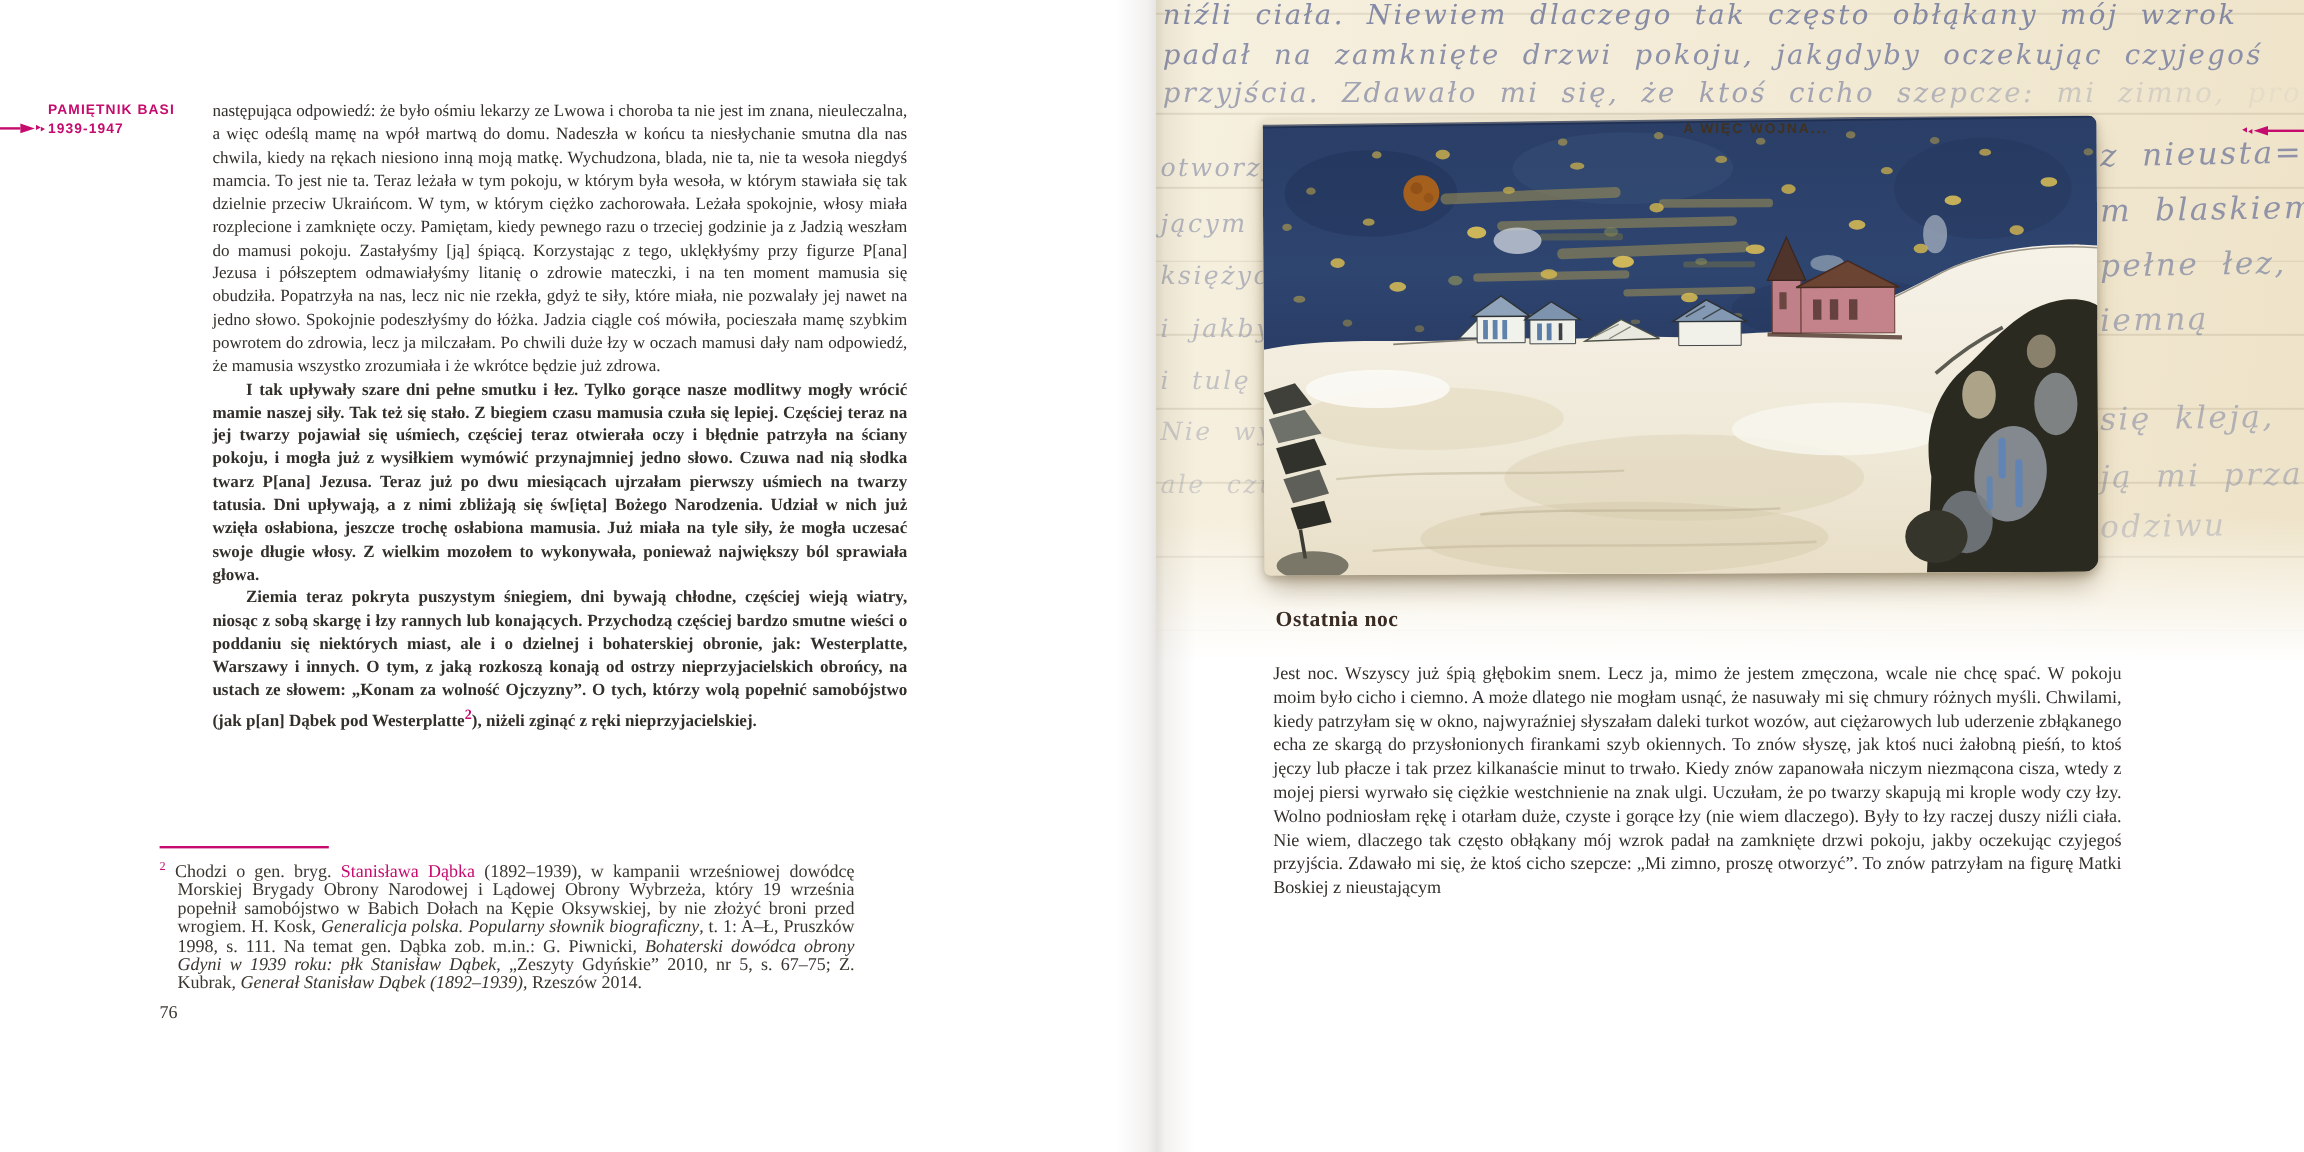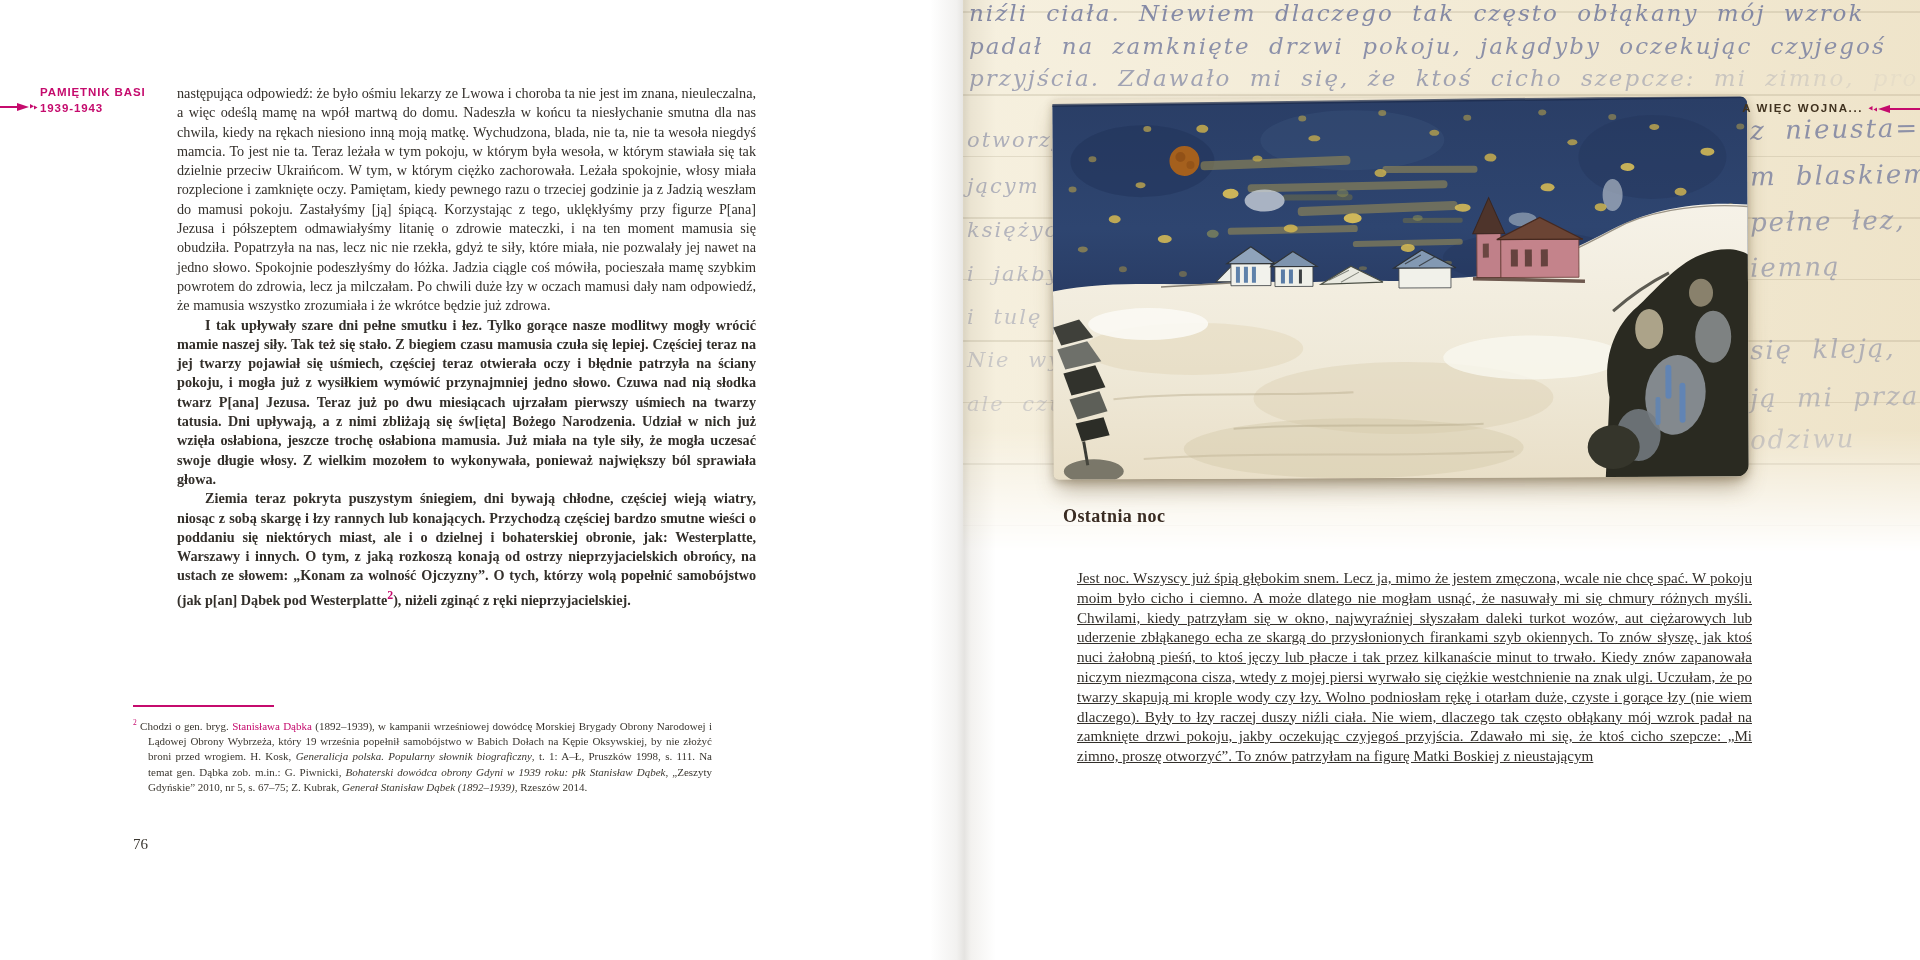--- a/index.html
+++ b/index.html
@@ -9,21 +9,21 @@
 
   
   .lh-arrow{position:absolute;left:0;top:101px;z-index:3;}
   .left-header{position:absolute;left:40px;top:84px;font-family:"Liberation Sans",sans-serif;
     font-weight:bold;font-size:11.5px;letter-spacing:.9px;color:#c50b6d;line-height:16px;z-index:3;}
   .left-body{position:absolute;left:133px;top:84px;width:579px;font-size:14.2px;line-height:19.3px;
     text-align:justify;color:#332f2a;margin-left:44px;}
   .left-body p{margin:0;}
   .left-body p.ind{text-indent:28px;font-weight:bold;}
   .footnote-rule{position:absolute;left:133px;top:705px;width:141px;height:2px;background:#c50b6d;}
-  .footnote{position:absolute;left:133px;top:715px;width:579px;font-size:11px;line-height:15.4px;
+  .footnote{position:absolute;left:133px;top:715px;width:579px;font-size:15px;line-height:15.4px;
     text-align:justify;color:#3a362f;}
   .footnote .fn-body{display:block;padding-left:15px;text-indent:-15px;}
   .footnote sup{font-size:.68em;}
   .pageno{position:absolute;top:836px;font-size:15px;color:#3b3731;}
   .pageno.left{left:133px;text-align:center;}
   .pageno.right{left:1063px;width:705px;text-align:right;z-index:7;}
 
   
   .spine{position:absolute;left:930px;top:0;width:66px;height:960px;z-index:6;pointer-events:none;
     background:linear-gradient(90deg,rgba(70,60,40,0) 0%,rgba(70,60,40,.07) 40%,rgba(70,60,40,.14) 52%,rgba(100,85,55,.08) 62%,rgba(70,60,40,0) 100%);}
@@ -53,44 +53,44 @@
   .rw4{top:252px;opacity:.55;} .rw5{top:334px;opacity:.5;} .rw6{top:382px;opacity:.42;}
   .rw7{top:424px;opacity:.34;}
 
   
   .painting{position:absolute;left:1053px;top:98px;width:695px;height:380px;z-index:5;
     transform:rotate(-.25deg);border-radius:4px 7px 12px 5px;overflow:hidden;background:#ece3cf;
     box-shadow:0 14px 22px -5px rgba(90,70,35,.42),0 3px 8px rgba(90,70,35,.32);}
   .painting svg{display:block;}
 
   
-  .rh{position:absolute;left:1063px;top:102px;width:800px;text-align:right;z-index:7;
+  .rh{position:absolute;left:1063px;top:102px;width:800px;text-align:center;z-index:7;
     font-family:"Liberation Sans",sans-serif;font-weight:bold;font-size:11.5px;
     letter-spacing:1.6px;color:#40321f;}
   .rh-arrow{position:absolute;right:0;top:103px;z-index:7;}
   .right-heading{position:absolute;left:1063px;top:506px;width:705px;text-align:left;z-index:7;
     font-size:18px;font-weight:bold;letter-spacing:.4px;color:#3a2c23;}
   .right-body{position:absolute;left:1061px;top:553px;width:707px;font-size:15.1px;line-height:19.8px;
     text-align:justify;color:#332f2a;z-index:7;}
-  .right-body p{margin:16px;text-decoration:underline;}
+  .right-body p{margin:0;}
 </style>
 </head>
 <body>
 
 <div class="spread">
 
   <svg class="lh-arrow" width="38" height="12" viewBox="0 0 38 12">
     <rect x="0" y="5" width="17" height="2" fill="#c50b6d"></rect>
     <polygon points="17,2 29,6 17,10" fill="#c50b6d"></polygon>
     <polygon points="30,3 34,5.2 30,7.4" fill="#c50b6d"></polygon>
     <polygon points="34,4.6 37.5,6.6 34,8.6" fill="#c50b6d"></polygon>
   </svg>
   <div class="left-header">
     <div>PAMIĘTNIK BASI</div>
-    <div>1939-1943</div>
+    <div>1939-1947</div>
   </div>
 
   <div class="left-body">
     <p><span>następująca odpowiedź: że było ośmiu lekarzy ze Lwowa i choroba ta nie jest im znana, nieuleczalna, a więc odeślą mamę na wpół martwą do domu. Nadeszła w końcu ta niesłychanie smutna dla nas chwila, kiedy na rękach niesiono inną moją matkę. Wychudzona, blada, nie ta, nie ta wesoła niegdyś mamcia. To jest nie ta. Teraz leżała w tym pokoju, w którym była wesoła, w którym stawiała się tak dzielnie przeciw Ukraińcom. W tym, w którym ciężko zachorowała. Leżała spokojnie, włosy miała rozplecione i zamknięte oczy. Pamiętam, kiedy pewnego razu o trzeciej godzinie ja z Jadzią weszłam do mamusi pokoju. Zastałyśmy [ją] śpiącą. Korzystając z tego, uklękłyśmy przy figurze P[ana] Jezusa i półszeptem odmawiałyśmy litanię o zdrowie mateczki, i na ten moment mamusia się obudziła. Popatrzyła na nas, lecz nic nie rzekła, gdyż te siły, które miała, nie pozwalały jej nawet na jedno słowo. Spokojnie podeszłyśmy do łóżka. Jadzia ciągle coś mówiła, pocieszała mamę szybkim powrotem do zdrowia, lecz ja milczałam. Po chwili duże łzy w oczach mamusi dały nam odpowiedź, że mamusia wszystko zrozumiała i że wkrótce będzie już zdrowa.</span></p>
     <p class="ind"><span>I tak upływały szare dni pełne smutku i łez. Tylko gorące nasze modlitwy mogły wrócić mamie naszej siły. Tak też się stało. Z biegiem czasu mamusia czuła się lepiej. Częściej teraz na jej twarzy pojawiał się uśmiech, częściej teraz otwierała oczy i błędnie patrzyła na ściany pokoju, i mogła już z wysiłkiem wymówić przynajmniej jedno słowo. Czuwa nad nią słodka twarz P[ana] Jezusa. Teraz już po dwu miesiącach ujrzałam pierwszy uśmiech na twarzy tatusia. Dni upływają, a z nimi zbliżają się św[ięta] Bożego Narodzenia. Udział w nich już wzięła osłabiona, jeszcze trochę osłabiona mamusia. Już miała na tyle siły, że mogła uczesać swoje długie włosy. Z wielkim mozołem to wykonywała, ponieważ największy ból sprawiała głowa.</span></p>
     <p class="ind"><span>Ziemia teraz pokryta puszystym śniegiem, dni bywają chłodne, częściej wieją wiatry, niosąc z sobą skargę i łzy rannych lub konających. Przychodzą częściej bardzo smutne wieści o poddaniu się niektórych miast, ale i o dzielnej i bohaterskiej obronie, jak: Westerplatte, Warszawy i innych. O tym, z jaką rozkoszą konają od ostrzy nieprzyjacielskich obrońcy, na ustach ze słowem: „Konam za wolność Ojczyzny”. O tych, którzy wolą popełnić samobójstwo (jak p[an] Dąbek pod Westerplatte</span><sup class="accent">2</sup><span>), niżeli zginąć z ręki nieprzyjacielskiej.</span></p>
   </div>
 
   <div class="footnote-rule"></div>
   <div class="footnote">

